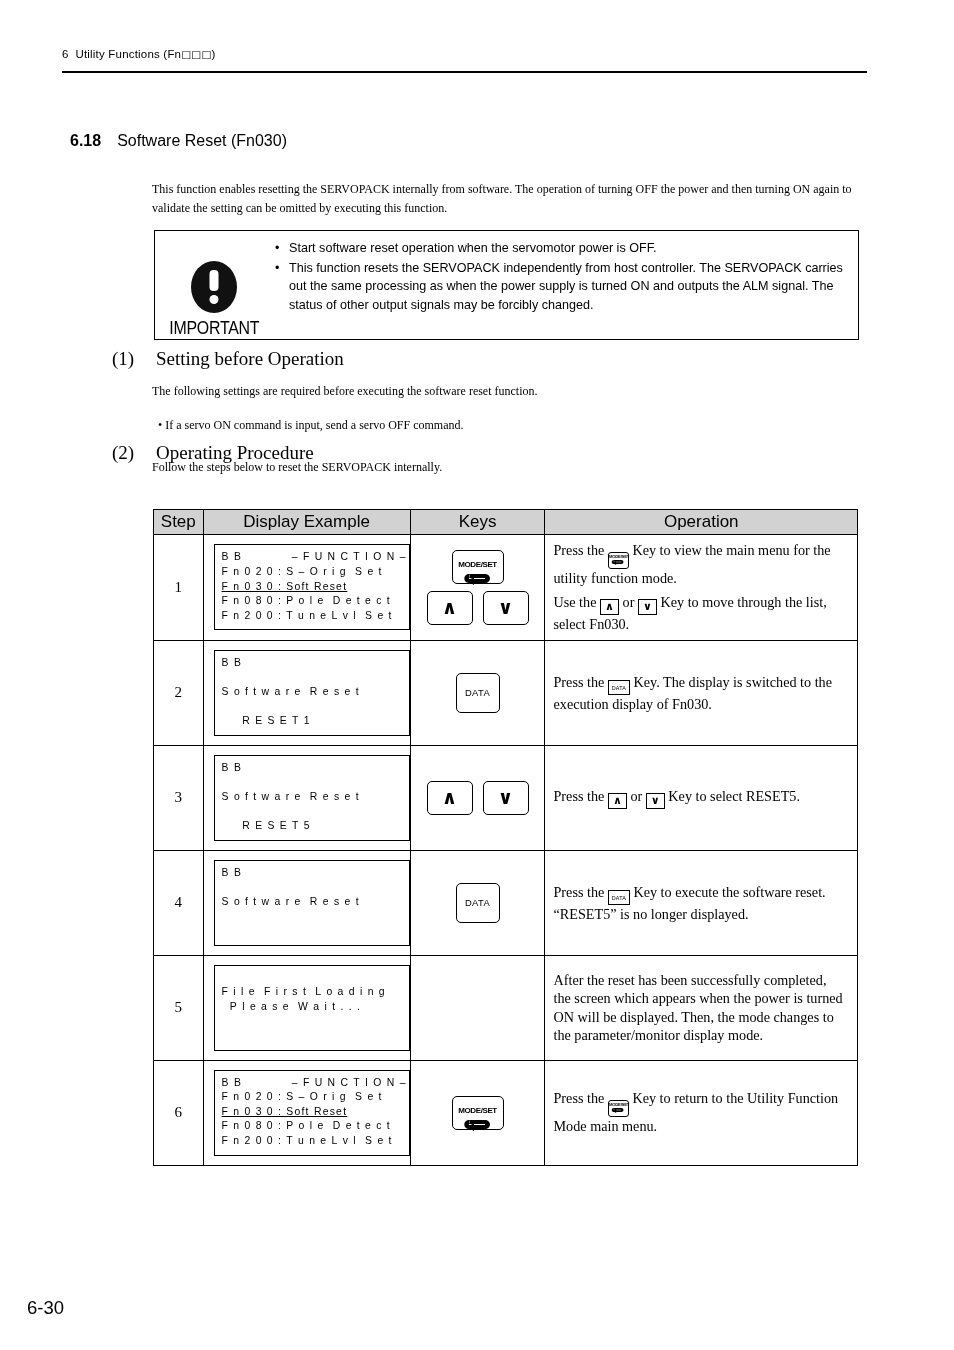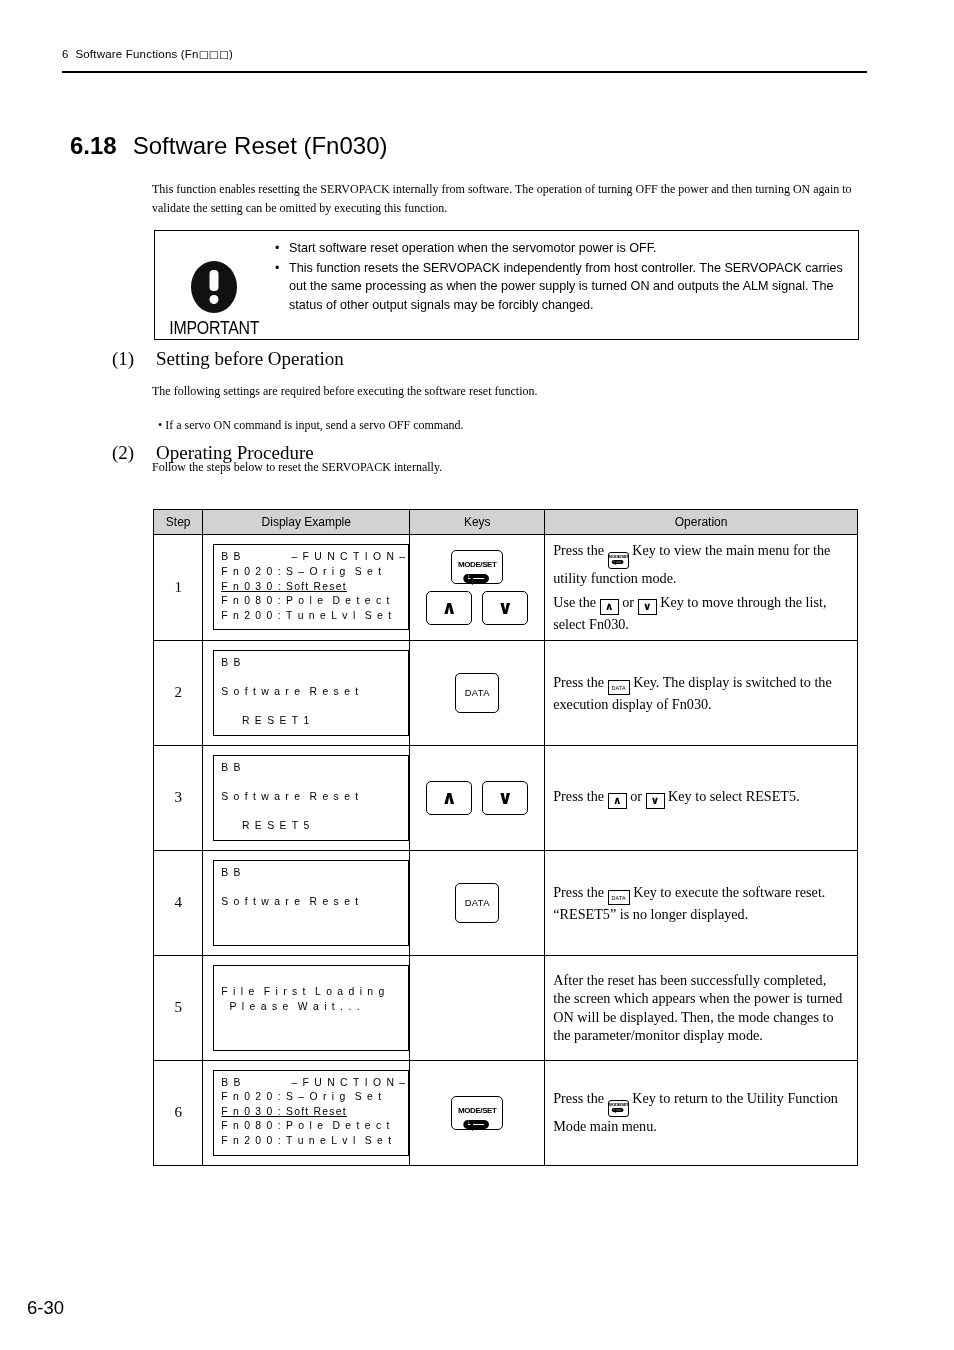--- a/index.html
+++ b/index.html
@@ -23,21 +23,21 @@
   .hdr .box-glyph { font-family: "DejaVu Sans", sans-serif; font-size: 10.5px; }
   .hdr-rule {
     position: absolute; left: 62px; top: 71px; width: 805px;
     border-top: 2.2px solid #000;
   }
 
   
   .sec-title {
     position: absolute; left: 70px; top: 132px;
     font-family: "Liberation Sans", sans-serif;
-    font-size: 24px;
+    font-size: 16px;
     white-space: nowrap;
   }
   .sec-title .num { font-weight: bold; }
   .sec-title .txt { margin-left: 16px; }
 
   
   .para {
     position: absolute;
     font-family: "Liberation Serif", serif;
     font-size: 12px;
@@ -112,21 +112,21 @@
     font-family: "Liberation Serif", serif;
   }
   .tbl th, .tbl td {
     border: 1px solid #000;
     vertical-align: middle;
   }
   .tbl thead th {
     background: #d2d2d2;
     font-family: "Liberation Sans", sans-serif;
     font-weight: normal;
-    font-size: 12px;
+    font-size: 17px;
     height: 25px;
     text-align: center;
   }
   .c-step  { width: 50px; }
   .c-disp  { width: 200px; }
   .c-keys  { width: 136px; }
   .c-oper  { width: 319px; }
 
   .tbl td.step {
     text-align: center; font-size: 15px;
@@ -218,21 +218,21 @@
     font-size: 18.5px;
   }
 </style>
 </head>
 <body>
 
 <div class="page">
 
   <div class="hdr">
     <span>6</span>&nbsp;
-    <span>Software Functions (Fn</span><span class="box-glyph">□□□</span><span>)</span>
+    <span>Utility Functions (Fn</span><span class="box-glyph">□□□</span><span>)</span>
   </div>
   <div class="hdr-rule"></div>
 
   <div class="sec-title">
     <span class="num">6.18</span><span class="txt">Software Reset (Fn030)</span>
   </div>
 
   <div class="para" id="intro">This function enables resetting the SERVOPACK internally from software. The operation of turning OFF the power and then turning ON again to validate the setting can be omitted by executing this function.</div>
 
   <div class="important-box">

